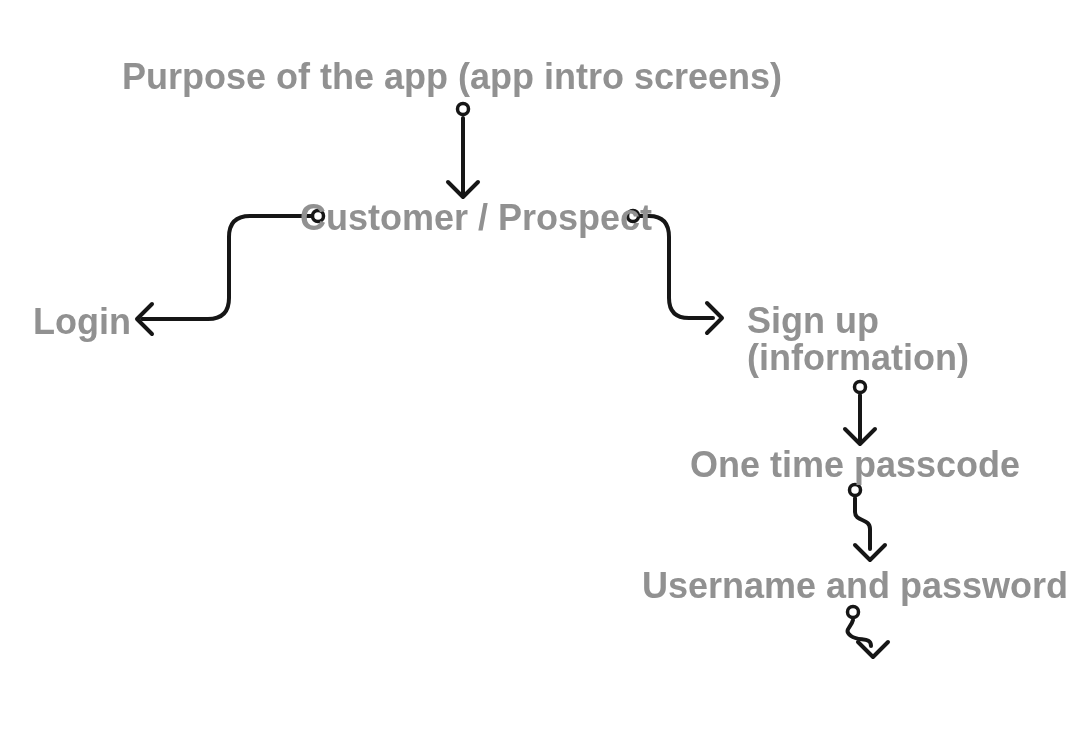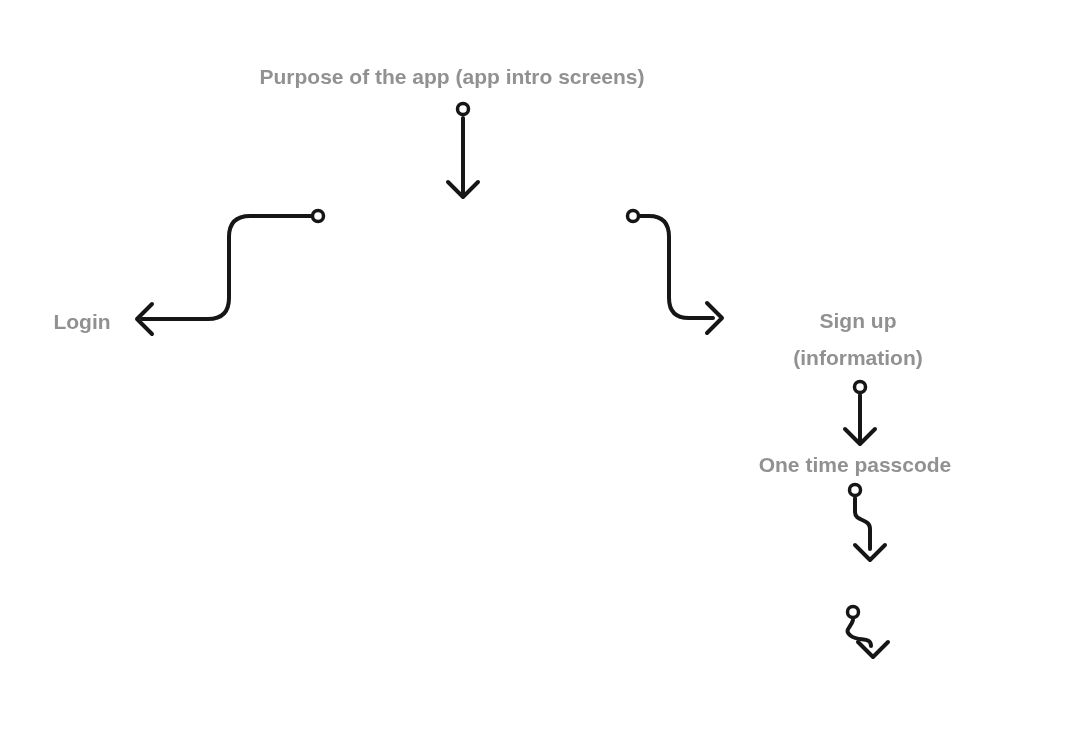--- a/index.html
+++ b/index.html
@@ -23,24 +23,24 @@
   .connectors{
     position:absolute;
     left:0;top:0;
     width:1080px;height:749px;
   }
   .node{
     position:absolute;
     transform:translate(-50%,-50%);
     color:var(--text-color);
     font-weight:700;
-    font-size:21px;
+    font-size:36px;
     line-height:37px;
     white-space:nowrap;
-    text-align:center;
+    text-align:left;
     letter-spacing:0px;
   }
   .node-purpose  {left:452px; top:76px;}
   .node-customer {left:476px; top:217px;}
   .node-login    {left:82px;  top:321px;}
   .node-signup   {left:858px; top:339px;}
   .node-otp      {left:855px; top:464px;}
   .node-username {left:855px; top:585px;}
   .node-gm       {left:857px; top:684px;}
 
@@ -96,25 +96,27 @@
 
     <g>
       <circle cx="853" cy="612" r="5.5"></circle>
       <path d="M853,620 C851,628 843,630 851,636 C859,642 871,636 871,646"></path>
       <polyline points="858,642 873,657 888,642"></polyline>
     </g>
   </svg>
 
   <div class="node node-purpose">Purpose of the app (app intro screens)</div>
 
+  <div class="node node-customer">Customer / Prospect</div>
 
   <div class="node node-login">Login</div>
 
   <div class="node node-signup">
     <div>Sign up</div>
     <div>(information)</div>
   </div>
 
   <div class="node node-otp">One time passcode</div>
 
+  <div class="node node-username">Username and password</div>
 
 
 </div>
 
 </body></html>

